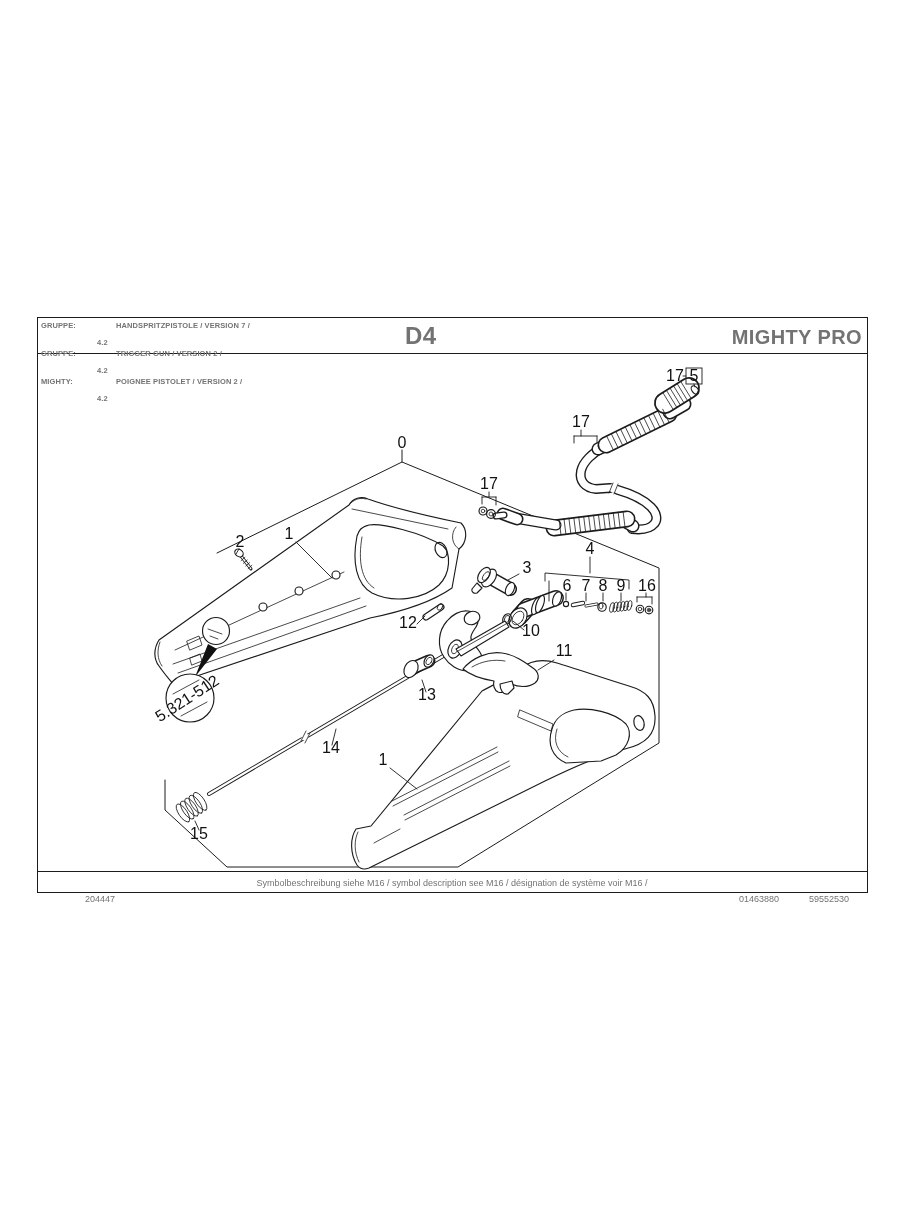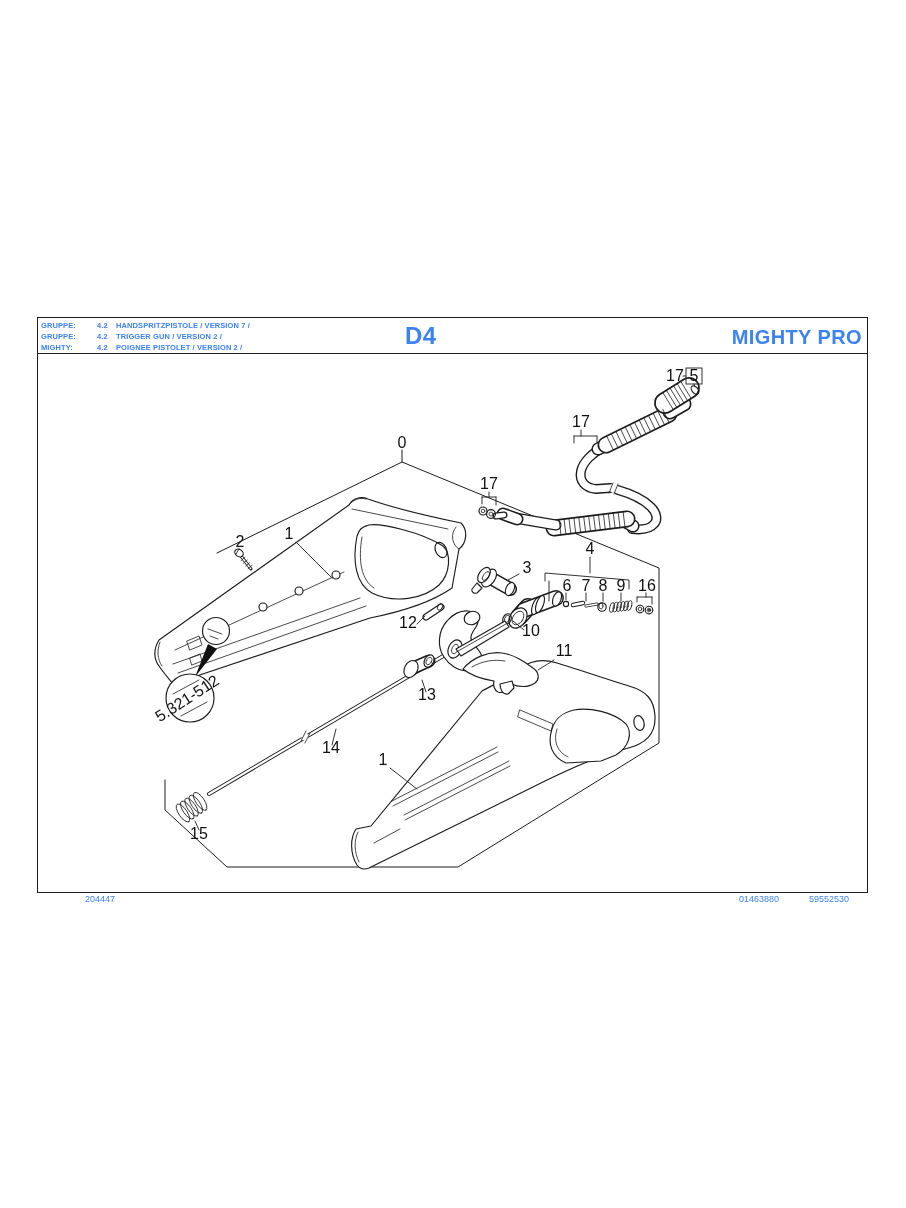--- a/index.html
+++ b/index.html
@@ -1,25 +1,25 @@
 <!DOCTYPE html>
 <html><head>
 <meta charset="utf-8">
 <style>
   html,body{margin:0;padding:0;background:#fff;}
   #page{position:relative;width:906px;height:1208px;background:#ffffff;
-        font-family:"Liberation Sans", sans-serif;color:#3b82f6;overflow:hidden;}
+        font-family:"Liberation Sans", sans-serif;color:#737373;overflow:hidden;}
   #frame-box{position:absolute;left:37px;top:317px;width:829px;height:574px;
         border:1.4px solid #1c1c1c;background:transparent;}
   #header-sep{position:absolute;left:37px;top:353px;width:830px;height:0;
         border-top:1.3px solid #1c1c1c;}
   .hdr-rows{position:absolute;left:41px;top:320px;width:400px;}
   .hdr-row{display:flex;font-size:7.5px;font-weight:bold;line-height:11px;letter-spacing:.1px;}
   .hdr-label{width:56px;}
-  .hdr-code{width:19px;}
+  .hdr-code{width:19px;margin-top:17px;}
   .page-code{position:absolute;left:405px;top:322px;width:64px;text-align:left;
         font-size:24px;font-weight:bold;letter-spacing:.5px;}
   .model-name{position:absolute;right:44px;top:326px;font-size:20px;font-weight:bold;letter-spacing:.4px;}
   #footer-bar{position:absolute;left:37px;top:871px;width:830px;height:21px;
         border-top:1.2px solid #1c1c1c;text-align:center;}
   #footer-bar .note{display:inline-block;margin-top:4px;font-size:9px;}
   .docnum{position:absolute;top:894px;font-size:9px;}
   #doc-left{left:38px;margin-left:47px;}
   #ref-a{left:739px;}
   #ref-b{left:809px;}
@@ -336,16 +336,19 @@
         <text x="199" y="839" class="plabel">15</text>
         <text x="647" y="591" class="plabel">16</text>
         <text x="675" y="381" class="plabel">17</text>
         <text x="581" y="427" class="plabel">17</text>
         <text x="489" y="489" class="plabel">17</text>
         <text x="383" y="765" class="plabel">1</text>
         <text x="190" y="703" class="plabel" font-size="8" transform="rotate(-33 190 703)">5.321-512</text>
       </g>
   </svg>
 
+  <div id="footer-bar">
+    <span class="note">Symbolbeschreibung siehe M16 / symbol description see M16 / désignation de système voir M16 /</span>
+  </div>
   <div class="docnum" id="doc-left">204447</div>
   <div class="docnum" id="ref-a">01463880</div>
   <div class="docnum" id="ref-b">59552530</div>
 </div>
 
 </body></html>

